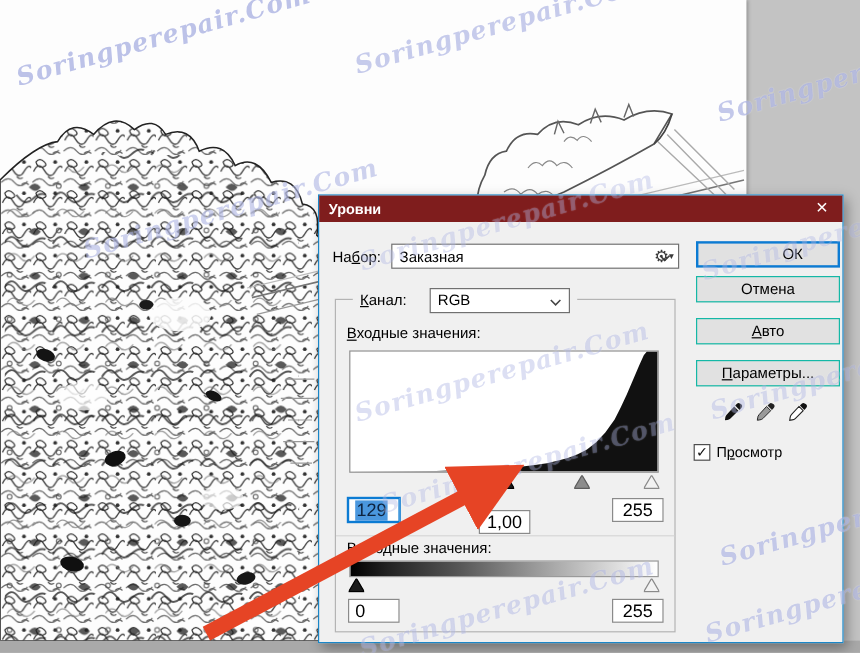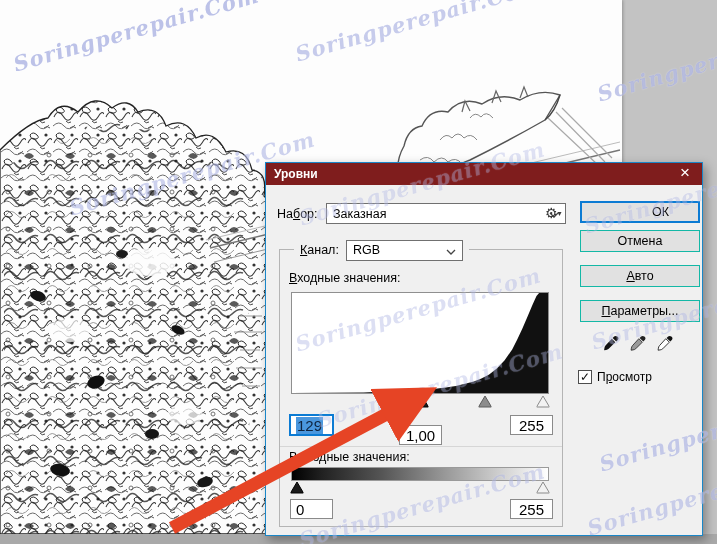--- a/index.html
+++ b/index.html
@@ -51,21 +51,21 @@
   .gear-btn .mini { font-size:8px; vertical-align:2px; color:#3a3a3a; }
 
   .btn {
     position:absolute; width:120px; height:22px; background:#e1e1e1;
     border:1px solid #14b8a6; font-size:12.5px; text-align:center; line-height:19px;
     font-family:"Liberation Sans", sans-serif;
   }
   .btn.default { border:2px solid #0c7bd3; line-height:17px; }
 
   .group { position:absolute; left:13px; top:86px; width:284px; height:278px; border:1px solid #b4b4b4; }
-  .legend { position:absolute; left:14px; top:-11px; background:#f0f0f0; padding:0 6px; display:flex; align-items:center; gap:7px; height:22px; }
+  .legend { position:absolute; left:14px; top:-11px; background:#f0f0f0; padding:0 6px; display:flex; align-items:center; gap:19px; height:22px; }
   .legend .ddown { position:relative; width:117px; }
 
   .hist-wrap { position:absolute; left:11px; top:42px; width:258px; height:102px; background:#fff; border:1px solid #8f8f8f; }
   .hist-wrap svg { display:block; width:100%; height:100%; }
 
   .slider-row { position:absolute; left:11px; width:258px; height:13px; }
   .slider { position:absolute; top:0; width:13px; height:12px; transform:translateX(-50%); }
   .slider svg { display:block; }
 
   .field {

